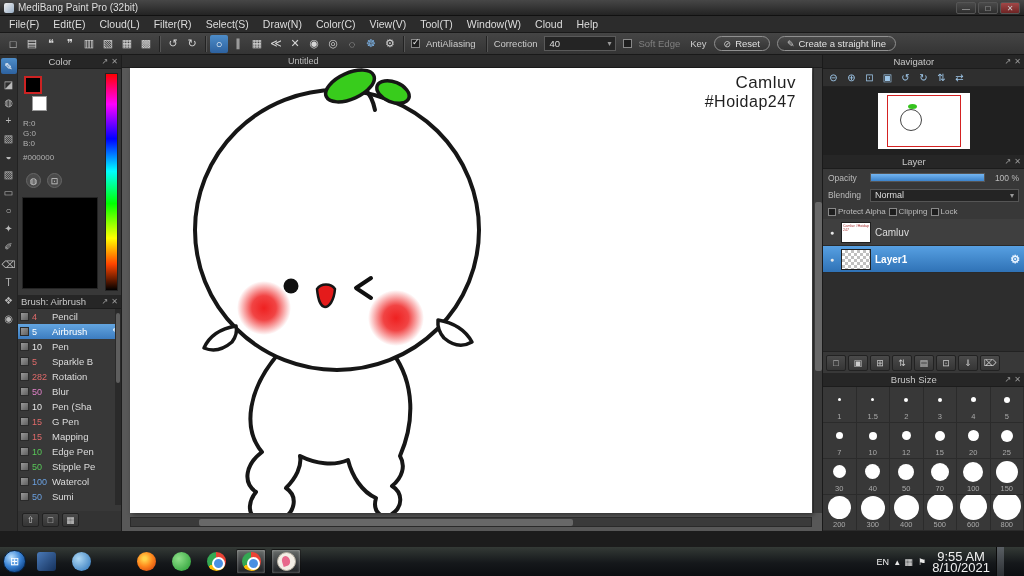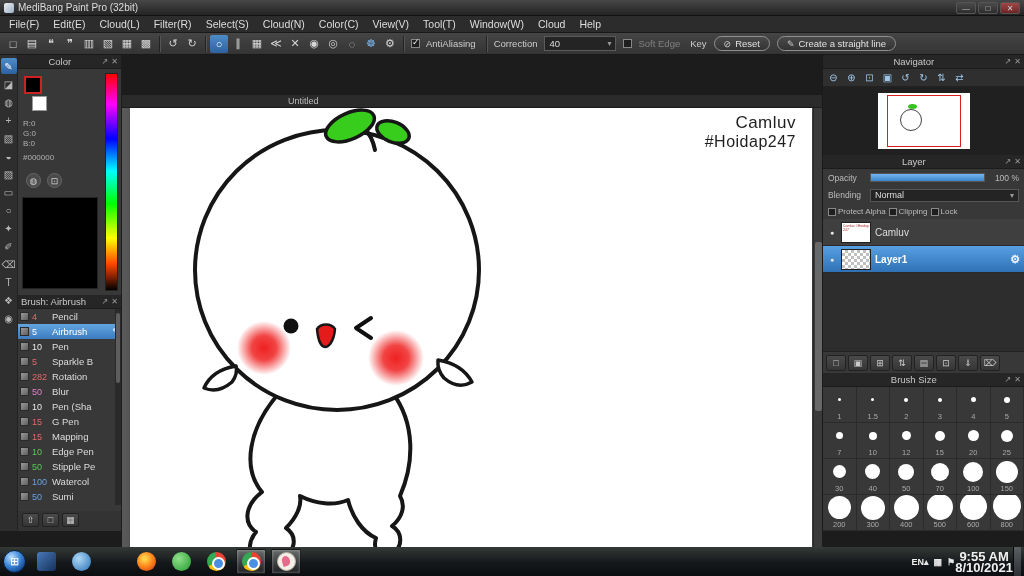--- a/index.html
+++ b/index.html
@@ -67,21 +67,21 @@
   .brush-size-num { width:20px; flex:none; font-size:9px; }
   .brush-name { flex:1; white-space:nowrap; overflow:hidden; }
   .brush-edit { font-size:8px; color:#fff; }
   .brush-scrollbar { position:absolute; right:0; top:14px; width:6px; height:196px; background:#2a2a2a; }
   .brush-scrollbar .thumb { position:absolute; top:4px; left:1px; width:4px; height:70px; background:#5e5e5e; border-radius:2px; }
 
   .left-footer { position:absolute; left:0; top:456px; width:100%; height:20px; background:#333; display:flex; gap:3px; padding:2px 4px; }
   .lf-icon { width:17px; height:14px; background:linear-gradient(#4a4a4a,#353535); border:1px solid #222; border-radius:2px; color:#ccc; font-size:9px; display:flex; align-items:center; justify-content:center; }
 
   
-  .canvas-area { position:absolute; left:122px; top:55px; width:700px; height:476px; background:#585858;margin-top:40px; }
+  .canvas-area { position:absolute; left:122px; top:55px; width:700px; height:476px; background:#585858; }
   .canvas-tabbar { position:absolute; left:0; top:0; width:100%; height:13px; background:#2b2b2b; border-bottom:1px solid #1d1d1d; }
   .canvas-tabbar span { position:absolute; left:166px; top:1px; color:#bbb; font-size:9px; }
   .canvas { position:absolute; left:8px; top:13px; width:682px; height:445px; background:#fff; box-shadow:2px 2px 5px rgba(0,0,0,.45); overflow:hidden; }
   .drawing { position:absolute; inset:0; width:682px; height:445px; }
   .signature { position:absolute; right:16px; top:5px; text-align:right; color:#1f1f1f; letter-spacing:.5px; }
   .signature .sig1 { font-size:17px; }
   .signature .sig2 { font-size:16px; }
   .v-scroll { position:absolute; right:0; top:13px; width:9px; height:445px; background:#3a3a3a; border-left:1px solid #2a2a2a; }
   .v-thumb { position:absolute; left:1px; top:30%; width:7px; height:38%; background:#686868; border-radius:2px; }
   .h-scroll { position:absolute; left:8px; top:462px; width:682px; height:10px; background:#3a3a3a; border:1px solid #2a2a2a; }
@@ -141,21 +141,21 @@
   .gap-left { margin-left:30px; }
   .ai { width:19px; height:19px; }
   .ai-explorer { background:linear-gradient(135deg,#4a7ab8,#15315c); border-radius:3px; }
   .ai-media { background:radial-gradient(circle at 35% 35%,#aed8f4,#2770b8); border-radius:50%; }
   .ai-firefox { background:radial-gradient(circle at 40% 35%,#ffd24a 10%,#ff8a1e 45%,#d84a10 85%); border-radius:50%; }
   .ai-green { background:radial-gradient(circle at 35% 35%,#90e08a,#229a30); border-radius:50%; }
   .ai-chrome { position:relative; border-radius:50%; background:conic-gradient(#ea4335 0 33%,#fbbc05 33% 66%,#34a853 66% 100%); }
   .ai-chrome::after { content:""; position:absolute; left:5px; top:5px; width:9px; height:9px; background:#4a90e2; border:2px solid #fff; border-radius:50%; }
   .ai-medibang { position:relative; background:#f3eee6; border-radius:50%; border:1px solid #b9b2a4; }
   .ai-medibang::after { content:""; position:absolute; left:4px; top:3px; width:8px; height:10px; background:#e8698c; border-radius:60% 60% 60% 0; transform:rotate(-18deg); }
-  .tray { margin-left:auto; display:flex; align-items:center; padding-right:3px; color:#f0f0f0;font-weight:bold; }
+  .tray { margin-left:auto; display:flex; align-items:center; gap:6px; padding-right:20px; color:#f0f0f0; }
   .tray-lang { font-size:9px; }
   .tray-ico { font-size:9px; color:#e8e8e8; }
   .clock { text-align:center; font-size:13px; line-height:11px; }
   .show-desktop { width:8px; height:29px; background:linear-gradient(#5a5f64,#2c3034); border-left:1px solid #0a0a0a; }
 </style>
 </head>
 <body>
 
 <div class="screen">
 
@@ -174,21 +174,21 @@
       <div class="menu-item">File(F)</div>
 
       <div class="menu-item">Edit(E)</div>
 
       <div class="menu-item">Cloud(L)</div>
 
       <div class="menu-item">Filter(R)</div>
 
       <div class="menu-item">Select(S)</div>
 
-      <div class="menu-item">Cloud(N)</div>
+      <div class="menu-item">Draw(N)</div>
 
       <div class="menu-item">Color(C)</div>
 
       <div class="menu-item">View(V)</div>
 
       <div class="menu-item">Tool(T)</div>
 
       <div class="menu-item">Window(W)</div>
 
       <div class="menu-item">Cloud</div>

